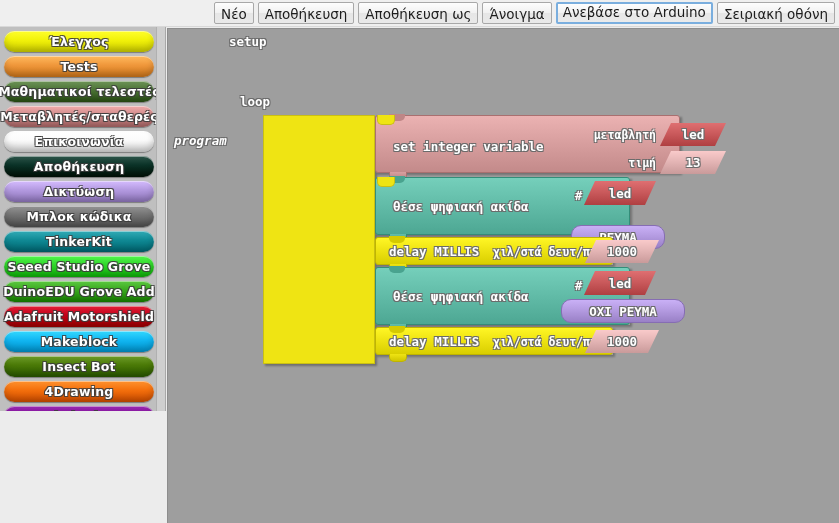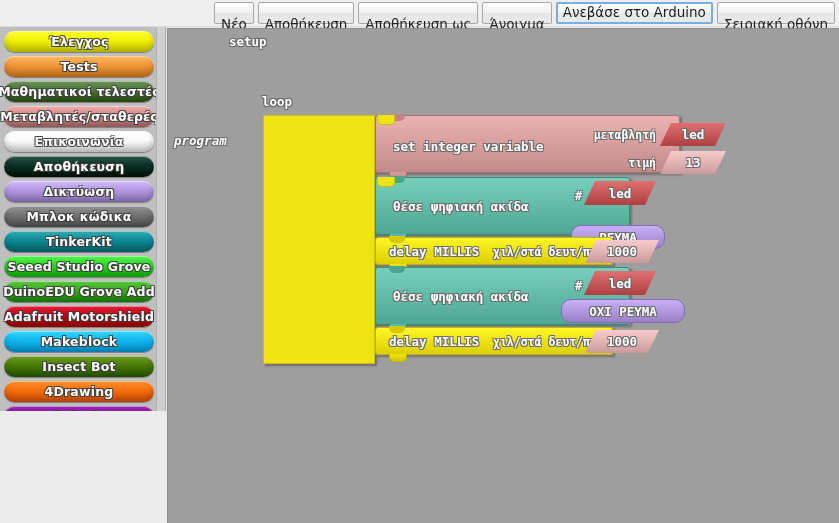--- a/index.html
+++ b/index.html
@@ -29,21 +29,21 @@
     padding-right: 4px;
     box-sizing: border-box;
   }
   .tb-btn {
     font-family: "DejaVu Sans", sans-serif;
     font-size: 13.5px;
     color: #1d1d1d;
     background: linear-gradient(180deg,#fdfdfd 0%, #f1f1f1 50%, #e6e6e6 51%, #e9e9e9 100%);
     border: 1px solid #a8a8a8;
     border-radius: 2px;
-    padding: 14px 6px 3px 6px;
+    padding: 4px 6px 3px 6px;
     line-height: 15px;
     height: 22px;
     box-sizing: border-box;
     white-space: nowrap;
     cursor: pointer;
   }
   .tb-btn.focused {
     border: 2px solid #7aaede;
     padding: 1px 5px 2px 5px;
     background: linear-gradient(180deg,#fdfdfd 0%, #f2f2f2 50%, #e7e7e7 51%, #eaeaea 100%);
@@ -312,21 +312,21 @@
       </div>
     <div id="sb-track"></div>
   </div>
 
   <div id="canvas">
 
     <div id="program-block"></div>
     <div id="program-label">program</div>
 
     <div class="socket-label" style="left:61px; top:5px;">setup</div>
-    <div class="socket-label" style="left:72px; top:65px;margin-left:22px;">loop</div>
+    <div class="socket-label" style="left:72px; top:65px;">loop</div>
 
     <div class="conn-tab" style="left:209px; top:86px;"></div>
     <div class="conn-tab" style="left:209px; top:148px;"></div>
 
     <div id="blocks-layer">
         <div class="blk" style="left: 207px; top: 86px; width: 305px; height: 58px;">
           <div class="body" style="background: linear-gradient(rgb(235, 178, 178) 0%, rgb(217, 160, 160) 45%, rgb(195, 138, 138) 100%); border: 1px solid rgb(169, 112, 112);"></div>
           <div class="notch-top" style="background: rgb(191, 134, 134);"></div>
           <div class="nub-bot" style="background: linear-gradient(rgb(217, 160, 160), rgb(187, 130, 130)); border-top: none; border-right: 1px solid rgb(169, 112, 112); border-bottom: 1px solid rgb(169, 112, 112); border-left: 1px solid rgb(169, 112, 112); border-image: initial;"></div>
           <div class="txt" style="left: 18px; top: 24px;">set integer variable</div>

